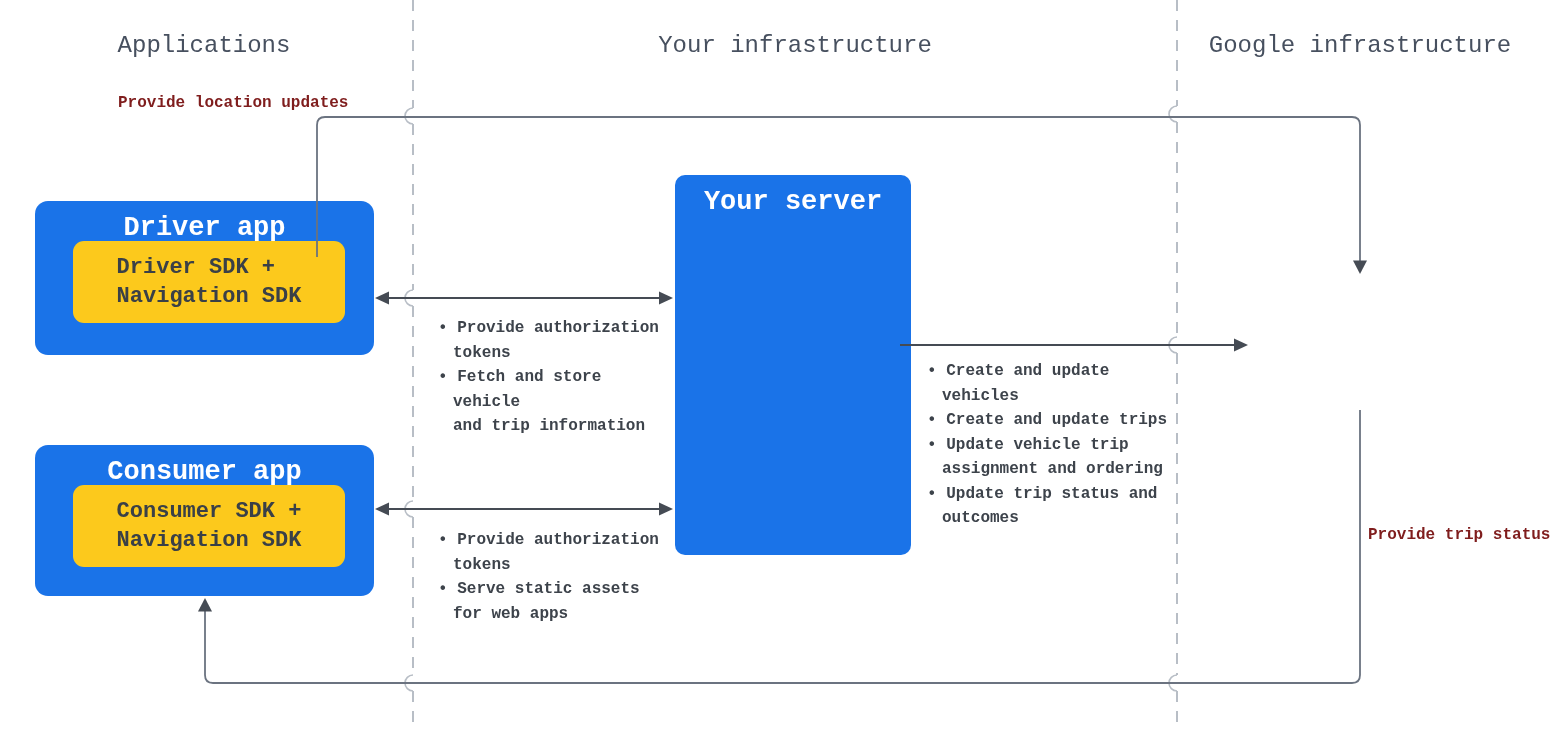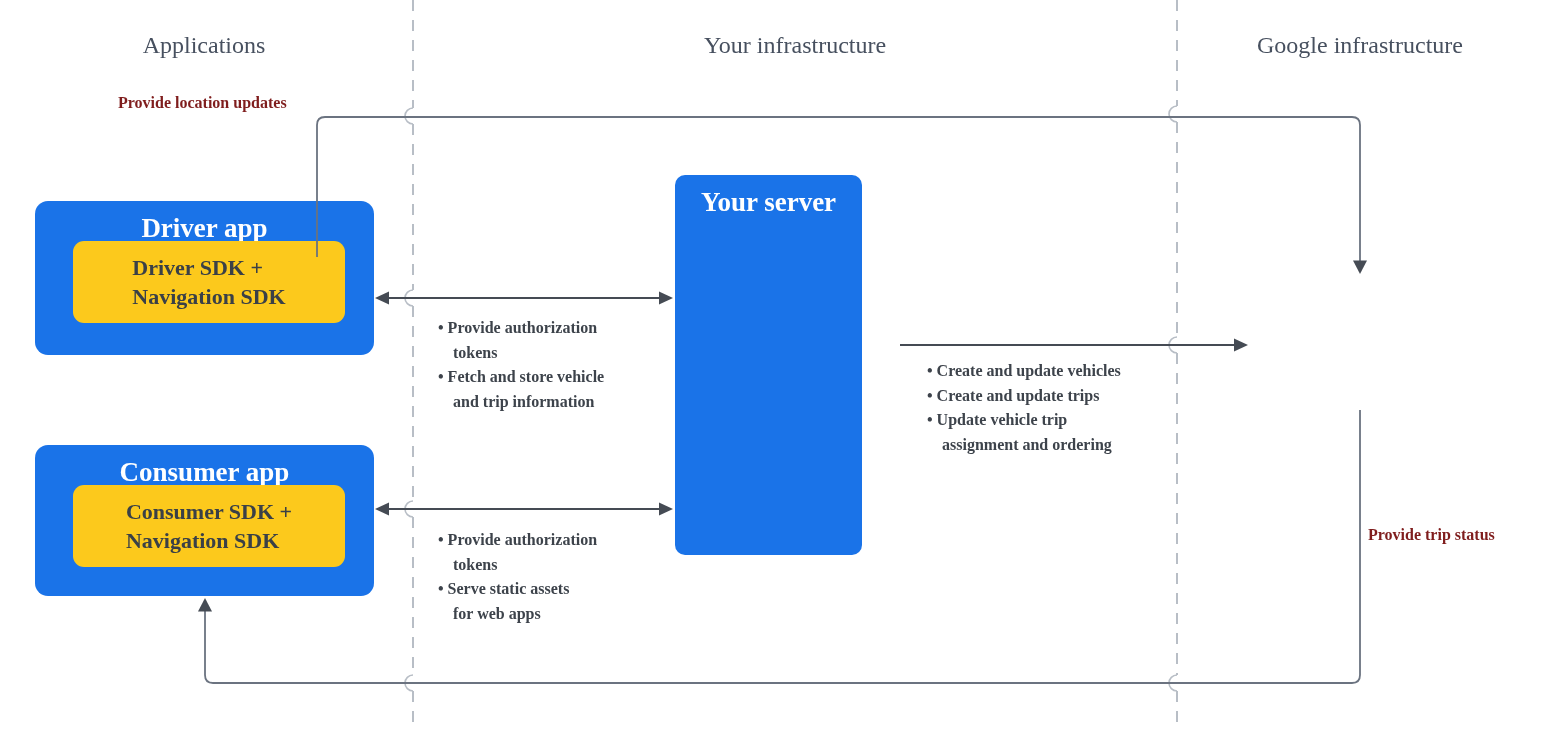--- a/index.html
+++ b/index.html
@@ -1,38 +1,38 @@
 <!DOCTYPE html>
 <html><head>
 <meta charset="utf-8">
 <style>
   html,body{margin:0;padding:0;background:#fff;}
   #canvas{
     position:relative;width:1559px;height:742px;background:#ffffff;
-    font-family:Liberation Serif, serif;overflow:hidden;
+    font-family:Liberation Mono, monospace;overflow:hidden;
   }
   .lane-header{
     position:absolute;top:32px;transform:translateX(-50%);
     font-size:24px;font-weight:400;color:#47505f;white-space:nowrap;
   }
   .node{
     position:absolute;background:#1a73e8;border-radius:13px;
     box-sizing:border-box;display:flex;flex-direction:column;align-items:center;
   }
   .node-title{
     color:#ffffff;font-size:27px;font-weight:700;white-space:nowrap;
     margin-top:12px;
   }
   .sdk-box{
     position:absolute;left:38px;top:40px;width:272px;height:82px;
     background:#fcc91c;border-radius:11px;display:flex;align-items:center;justify-content:center;
     text-align:left;font-size:22px;font-weight:700;color:#3a4047;
     line-height:29px;white-space:pre-line;
   }
-  #server-box{left:675px;top:175px;width:187px;height:380px;border-radius:10px;}
+  #server-box{left:675px;top:175px;width:236px;height:380px;border-radius:10px;}
   #fleet-box{
     position:absolute;left:1250px;top:275px;width:220px;height:135px;
     background:#fcc91c;border-radius:14px;display:flex;align-items:center;justify-content:center;
     font-size:28px;font-weight:700;color:#33383f;
   }
   .edge-label{
     position:absolute;font-size:16px;font-weight:700;color:#7f1d1d;white-space:nowrap;
   }
   .bullet-list{
     position:absolute;list-style:none;margin:11px;padding:0;
@@ -85,20 +85,22 @@
 tokens</li>
     <li>Serve static assets
 for web apps</li>
   </ul>
 
   <ul class="bullet-list" style="left:916px;top:348px;width:265px">
     <li>Create and update vehicles</li>
     <li>Create and update trips</li>
     <li>Update vehicle trip
 assignment and ordering</li>
+    <li>Update trip status and
+outcomes</li>
   </ul>
 
   <svg id="overlay" viewBox="0 0 1559 742" xmlns="http://www.w3.org/2000/svg">
 
     <g>
       <path d="M413 0 V108 M413 124 V290 M413 306 V501 M413 517 V675 M413 691 V724" stroke="#b8bec6" stroke-width="2" fill="none" stroke-dasharray="11 9"></path>
       <path d="M413 108 A8 8 0 0 0 413 124 M413 290 A8 8 0 0 0 413 306 M413 501 A8 8 0 0 0 413 517 M413 675 A8 8 0 0 0 413 691" stroke="#b8bec6" stroke-width="1.6" fill="none"></path>
     </g>
 
     <g>

